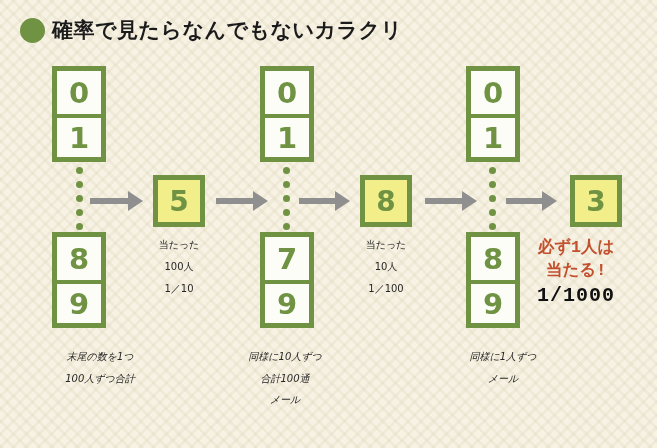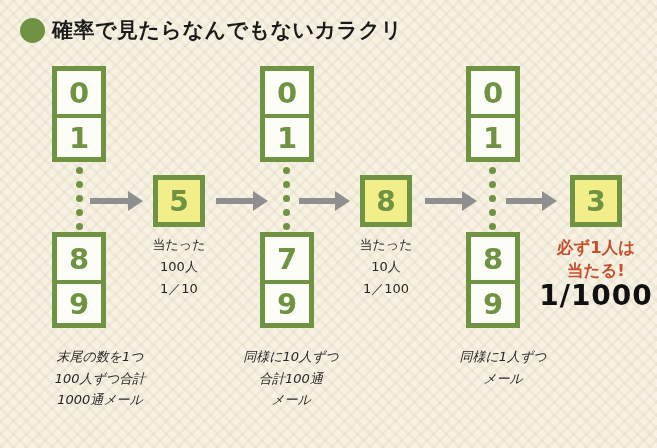--- a/index.html
+++ b/index.html
@@ -77,33 +77,33 @@
     border: 5px solid var(--green, #6f9343);
     background: var(--yellow, #f2ee8a);
     display: flex; align-items: center; justify-content: center;
     font-size: 28px; font-weight: 700;
     color: var(--green, #6f9343);
   }
 
   
   .caption {
     position: absolute; text-align: center;
-    font-size: 13px; line-height: 22px;
+    font-size: 10px; line-height: 22px;
     color: #262626; white-space: nowrap;
   }
   .result-caption { top: 234px; width: 100px; }
   .column-caption { top: 346px; width: 160px; line-height: 21.5px; font-style: italic; }
   .highlight-caption {
     top: 236px; width: 120px;
     color: var(--red, #c2502f);
     font-size: 16.5px; font-weight: 600; line-height: 23px;
   }
   .prob-total {
     margin-top: 2px;
-    color: #111; font-weight: 700; font-size: 28px;
+    color: #111; font-weight: 700; font-size: 20px;
     letter-spacing: 1px;
   }
 </style>
 </head>
 <body>
 
 <div class="canvas">
 
   <span class="title-bullet"></span>
   <h1 class="page-title">確率で見たらなんでもないカラクリ</h1>
@@ -119,21 +119,20 @@
     <span class="dot"></span>
     <span class="dot"></span>
   </div>
   <div class="stack" style="left:52px; top:232px;">
     <div class="cell">8</div>
     <div class="cell">9</div>
   </div>
   <div class="caption column-caption" style="left:20px;">
     <div>末尾の数を1つ</div>
     <div>100人ずつ合計</div>
-    <div>1000通メール</div>
   </div>
 
   <div class="arrow" style="left:90px; width:53px;">
     <span class="arrow-bar"></span>
       <span class="arrow-head"></span>
   </div>
 
   <div class="result-box" style="left:153px;">
     <span>5</span>
   </div>
@@ -156,21 +155,21 @@
     <span class="dot"></span>
     <span class="dot"></span>
     <span class="dot"></span>
     <span class="dot"></span>
     <span class="dot"></span>
   </div>
   <div class="stack" style="left:260px; top:232px;">
     <div class="cell">7</div>
     <div class="cell">9</div>
   </div>
-  <div class="caption column-caption" style="left:211px;">
+  <div class="caption column-caption" style="left:205px;">
     <div>同様に10人ずつ</div>
     <div>合計100通</div>
     <div>メール</div>
   </div>
 
   <div class="arrow" style="left:299px; width:51px;">
     <span class="arrow-bar"></span>
       <span class="arrow-head"></span>
   </div>
 
@@ -209,19 +208,19 @@
   </div>
 
   <div class="arrow" style="left:506px; width:51px;">
     <span class="arrow-bar"></span>
       <span class="arrow-head"></span>
   </div>
 
   <div class="result-box" style="left:570px;">
     <span>3</span>
   </div>
-  <div class="caption highlight-caption" style="left:536px;">
+  <div class="caption highlight-caption" style="left:516px;font-family:Liberation Mono, monospace;">
     <div>必ず1人は</div>
     <div>当たる!</div>
     <div class="prob-total">1/1000</div>
   </div>
 
 </div>
 
 </body></html>

